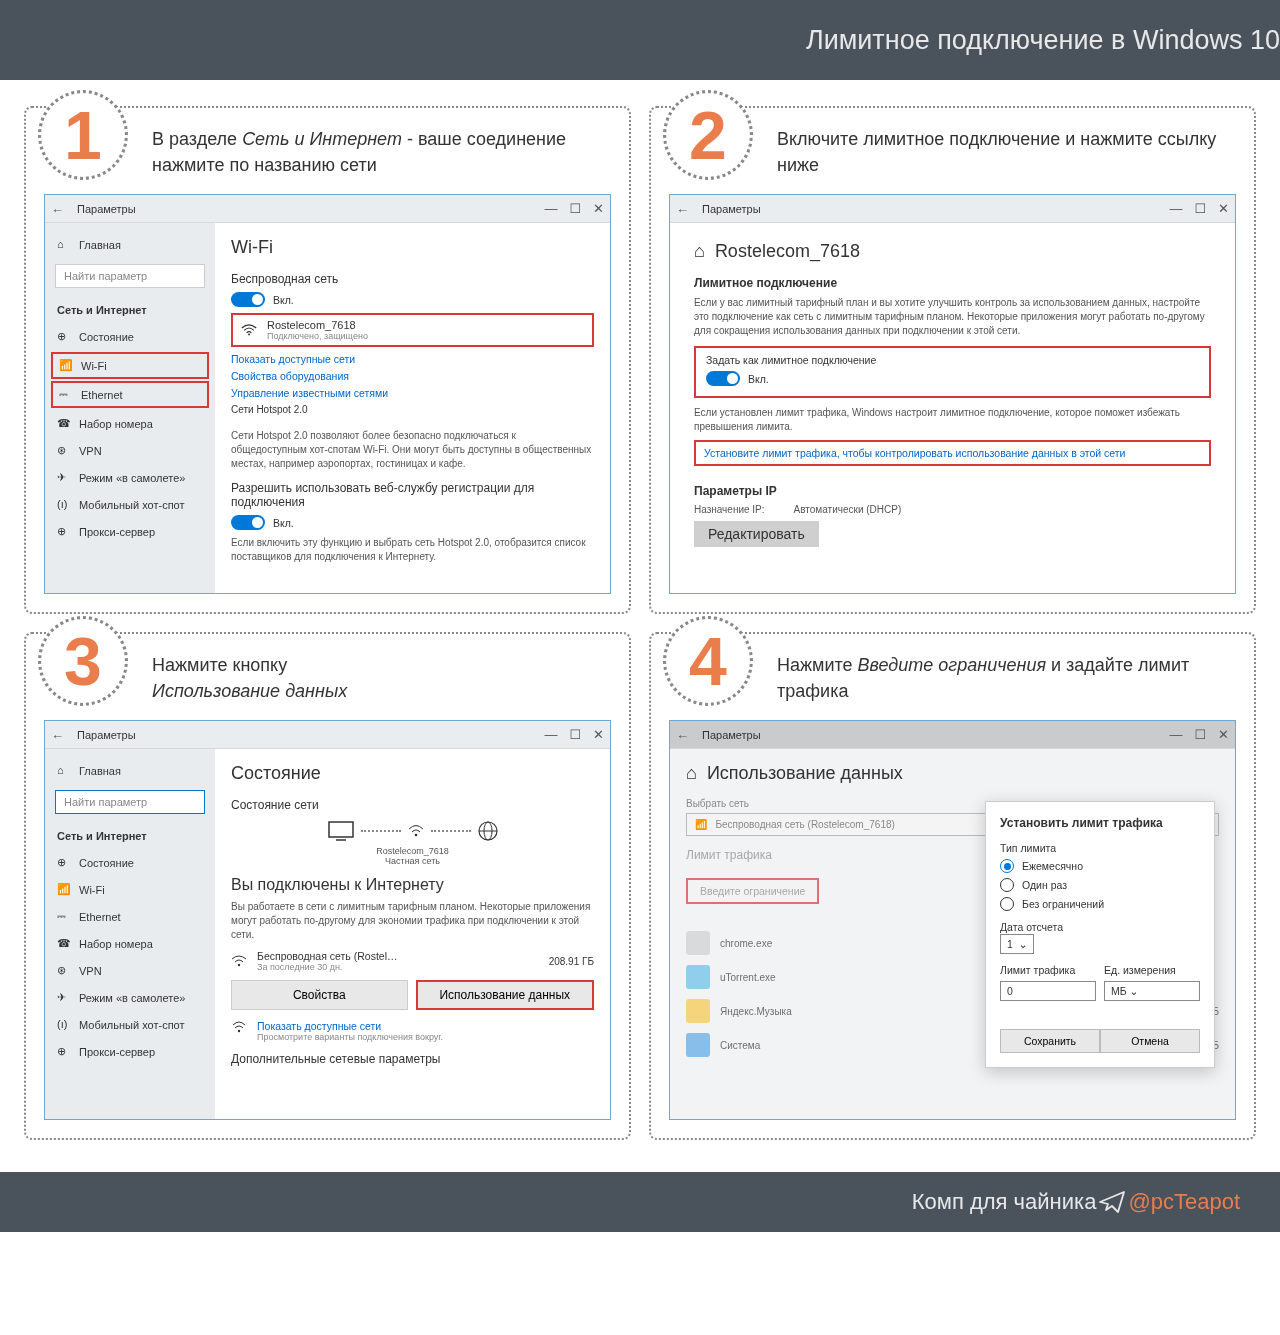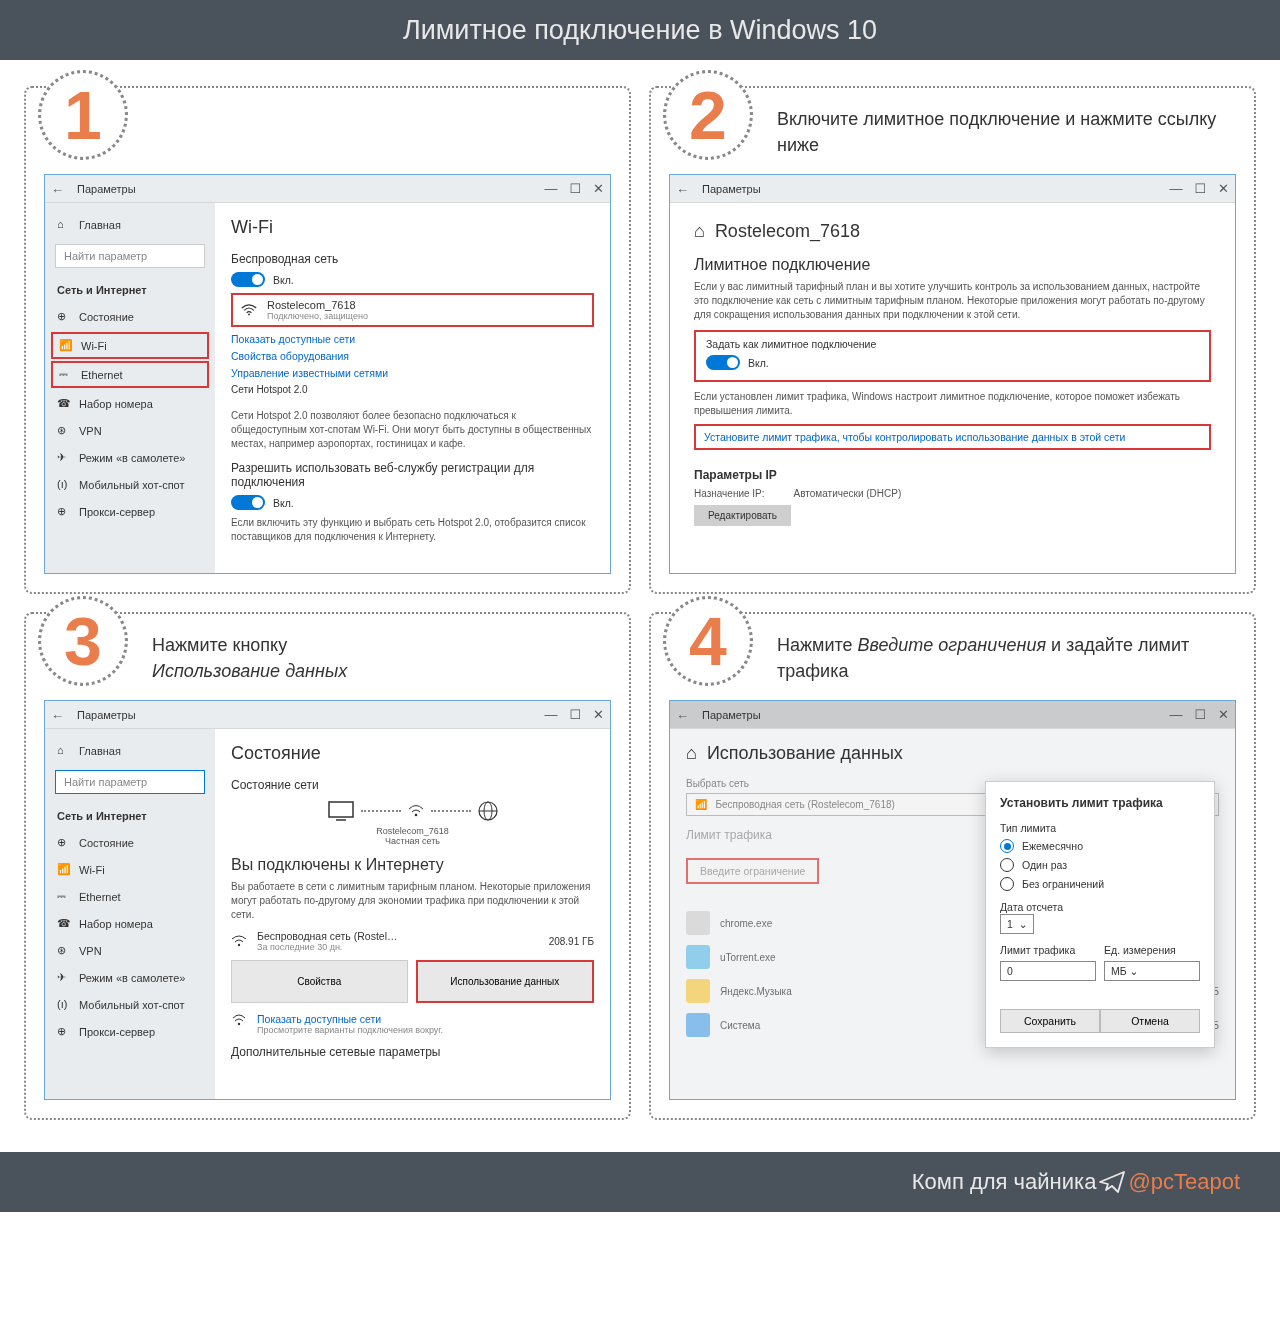--- a/index.html
+++ b/index.html
@@ -1,18 +1,18 @@
 <!DOCTYPE html>
 <html><head>
 <meta charset="utf-8">
 <style>
 *{box-sizing:border-box;margin:0;padding:0;font-family:Verdana,Arial,sans-serif}
 body{background:#fff;width:1280px}
 .header,.footer{background:#4a525b;color:#e8e8e8;display:flex;align-items:center}
-.header{height:60px;justify-content:center;font-size:27px;font-weight:300}
+.header{height:80px;justify-content:flex-end;font-size:27px;font-weight:300}
 .footer{height:60px;justify-content:flex-end;padding-right:40px;font-size:22px}
 .footer .tg{color:#e97d4c}
 .tg-icon{width:32px;height:32px;fill:none;stroke:#e8e8e8;stroke-width:2}
 .grid{display:grid;grid-template-columns:1fr 1fr;gap:18px;padding:26px 24px 32px}
 .cell{border:2px dotted #888;border-radius:8px;padding:14px 18px 18px;position:relative;background:#fff}
 .step-head{display:flex;align-items:flex-start;gap:24px;margin-bottom:14px}
 .num-circ{width:90px;height:90px;border:3px dotted #888;border-radius:50%;display:flex;align-items:center;justify-content:center;background:#fff;margin:-32px 0 0 -6px;flex-shrink:0}
 .num-circ span{font-size:68px;font-weight:700;color:#e97d4c;line-height:1}
 .step-text{font-size:18px;color:#333;line-height:1.45;padding-top:4px}
 .step-text em{font-style:italic}
@@ -37,29 +37,29 @@
 .toggle{display:flex;align-items:center;gap:8px;margin:4px 0}
 .tswitch{width:34px;height:15px;background:#0078d7;border-radius:8px;position:relative}
 .tswitch::after{content:'';position:absolute;right:2px;top:2px;width:11px;height:11px;background:#fff;border-radius:50%}
 .netbox{border:2px solid #d93838;padding:4px 8px;margin:6px 0;display:flex;align-items:center;gap:10px}
 .wifi-icon{width:16px;height:12px}
 .link{color:#0066cc;font-size:10.5px;margin:5px 0;cursor:pointer}
 .para{font-size:10px;color:#555;line-height:1.4;margin:6px 0}
 .infobox{border:2px solid #d93838;padding:6px 10px;margin:8px 0}
 .bluebox{border:2px solid #d93838;padding:5px 8px;margin:6px 0}
 .ip-row{display:flex;gap:29px;font-size:10px;color:#555;margin:6px 0}
-.btn-gray{background:#cfcfcf;border:none;padding:5px 14px;font-size:10px;color:#333}
+.btn-gray{background:#cfcfcf;border:none;padding:5px 14px;font-size:14px;color:#333}
 .net-diagram{display:flex;align-items:center;justify-content:center;gap:6px;margin:8px 0 4px}
 .net-diagram .line{width:40px;height:1px;border-top:2px dotted #888}
 .connect-info{text-align:center;font-size:9px;color:#555;margin-bottom:10px}
 .status-row{display:flex;align-items:center;gap:10px;margin:8px 0}
 .status-text{flex:1}
 .status-gb{font-size:10px}
 .btn-row{display:flex;gap:8px;margin:8px 0}
-.btn-row button{flex:1;padding:14px;font-size:10px;border:1px solid #ccc;background:#e8e8e8}
+.btn-row button{flex:1;padding:6px;font-size:12px;border:1px solid #ccc;background:#e8e8e8}
 .btn-row button.red{border:2px solid #d93838}
 .avail{display:flex;align-items:flex-start;gap:10px;margin:10px 0}
 .modal{position:absolute;background:#fff;border:1px solid #ccc;box-shadow:0 4px 16px rgba(0,0,0,0.2);padding:14px;width:230px;right:20px;top:80px;font-size:11px}
 .modal h4{font-size:12px;font-weight:600;margin-bottom:12px}
 .modal .lbl{font-size:10.5px;color:#333;margin:10px 0 5px}
 .radio{display:flex;align-items:center;gap:8px;margin:5px 0;font-size:10.5px}
 .radio .r{width:14px;height:14px;border:1.5px solid #333;border-radius:50%;display:flex;align-items:center;justify-content:center}
 .radio .r.on{border-color:#0078d7}
 .radio .r.on::after{content:'';width:7px;height:7px;background:#0078d7;border-radius:50%}
 .sel,.inp{border:1px solid #888;padding:3px 6px;font-size:10.5px;background:#fff}
@@ -84,20 +84,23 @@
   <span>Лимитное подключение в Windows 10</span>
 </div>
 
 <div class="grid">
 
   <div class="cell">
     <div class="step-head">
       <div class="num-circ">
           <span>1</span>
         </div>
+      <div class="step-text">
+        <span>В разделе </span><em>Сеть и Интернет</em><span> - ваше соединение нажмите по названию сети</span>
+      </div>
     </div>
     <div class="shot">
       <div class="titlebar">
         <span class="tb-back">←</span>
         <span class="tb-title">Параметры</span>
         <span class="tb-btns">
             <span>—</span>
             <span>☐</span>
             <span>✕</span>
           </span>
@@ -191,21 +194,21 @@
         <span class="tb-title">Параметры</span>
         <span class="tb-btns">
             <span>—</span>
             <span>☐</span>
             <span>✕</span>
           </span>
       </div>
       <div class="win-body">
         <div class="content" style="padding:18px 24px">
           <h2>⌂ &nbsp;<span>Rostelecom_7618</span></h2>
-          <h3 style="font-weight:400;font-size:16px;margin-top:12px">Лимитное подключение</h3>
+          <h3 style="font-weight:700;font-size:12px;margin-top:12px">Лимитное подключение</h3>
           <div class="para">Если у вас лимитный тарифный план и вы хотите улучшить контроль за использованием данных, настройте это подключение как сеть с лимитным тарифным планом. Некоторые приложения могут работать по-другому для сокращения использования данных при подключении к этой сети.</div>
           <div class="infobox">
             <div style="font-size:10.5px;margin-bottom:5px">Задать как лимитное подключение</div>
             <div class="toggle">
                 <div class="tswitch"></div>
                 <span>Вкл.</span>
               </div>
           </div>
           <div class="para">Если установлен лимит трафика, Windows настроит лимитное подключение, которое поможет избежать превышения лимита.</div>
           <div class="bluebox">

